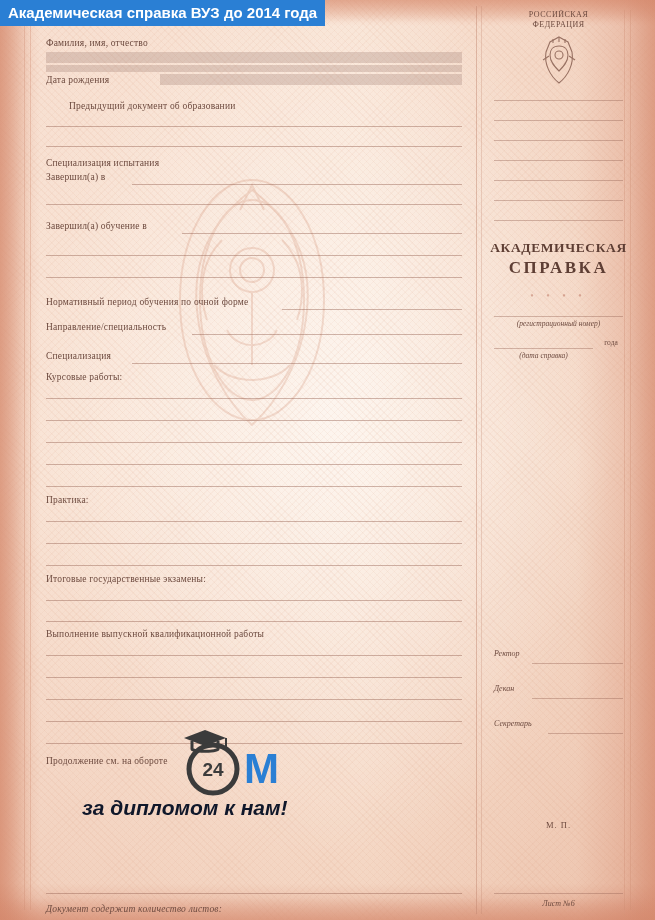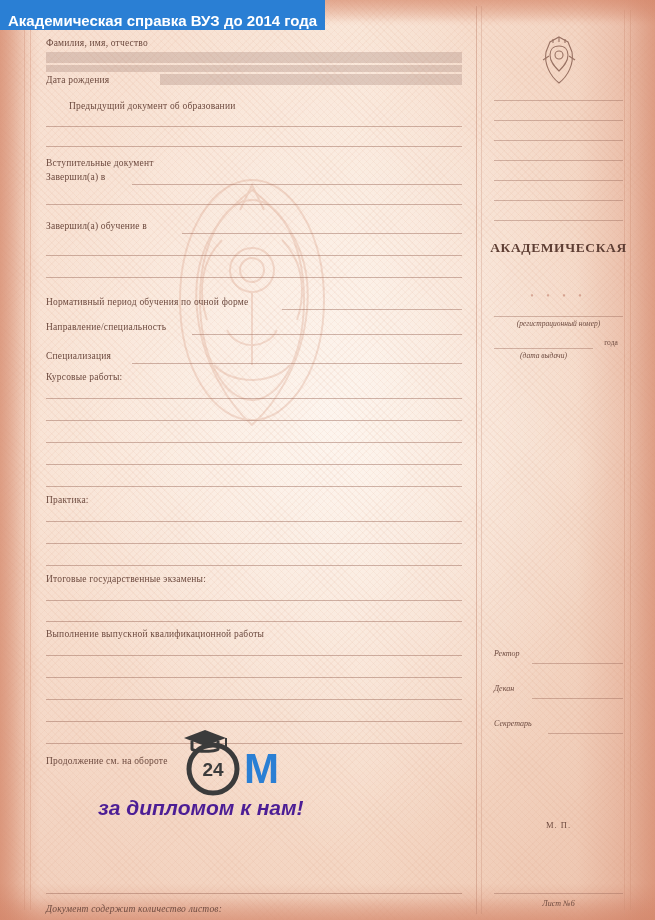--- a/index.html
+++ b/index.html
@@ -184,28 +184,28 @@
     left: 0; right: 0;
     font-size: 10px;
     color: rgba(190,120,100,0.55);
     letter-spacing: 5px;
   }
 
   
   .banner {
     position: absolute;
     left: 0; top: 0;
-    height: 14px;
+    height: 26px;
     background: #2a7fd4;
     color: #ffffff;
     font-family: "Liberation Sans", sans-serif;
     font-weight: bold;
     font-size: 15px;
     line-height: 26px;
-    padding: 8px 8px;
+    padding: 0 8px;
     white-space: nowrap;
     z-index: 30;
   }
 
   
   .logo-wrap {
     position: absolute;
     left: 78px; top: 730px;
     width: 230px; height: 110px;
     z-index: 20;
@@ -230,23 +230,22 @@
     left: 104px; top: -2px;
     width: 46px; height: 26px;
   }
   .logo-sub {
     position: absolute;
     left: 4px; top: 66px;
     font-family: "Liberation Sans", sans-serif;
     font-weight: bold;
     font-style: italic;
     font-size: 21px;
-    color: #4c1d95;
+    color: #0f172a;
     white-space: nowrap;
-    margin-left: 16px;
   }
 </style>
 </head>
 <body>
 
 <div id="page">
 
   <div class="paper"></div>
   <div class="guilloche"></div>
   <div class="edge-l"></div>
@@ -281,21 +280,21 @@
     <div class="shade-bar" style="left:14px; top:44px; width:416px;"></div>
     <div class="shade-bar" style="left:14px; top:57px; width:416px; height:7px;"></div>
 
     <div class="form-label" style="left:14px; top:67px;text-align:center;">Дата рождения</div>
     <div class="shade-bar" style="left:128px; top:66px; width:302px;"></div>
 
     <div class="form-label" style="left:14px; top:93px;margin-left:23px;">Предыдущий документ об образовании</div>
     <div class="rule" style="left:14px; top:118px; width:416px;"></div>
     <div class="rule" style="left:14px; top:138px; width:416px;"></div>
 
-    <div class="form-label" style="left:14px; top:150px;">Вступительные документ</div>
+    <div class="form-label" style="left:14px; top:150px;">Специализация испытания</div>
 
     <div class="form-label" style="left:14px; top:164px;">Завершил(а) в</div>
     <div class="rule" style="left:100px; top:176px; width:330px;"></div>
     <div class="rule" style="left:14px; top:196px; width:416px;"></div>
 
     <div class="form-label" style="left:14px; top:213px;">Завершил(а) обучение в</div>
     <div class="rule" style="left:150px; top:225px; width:280px;"></div>
     <div class="rule" style="left:14px; top:247px; width:416px;"></div>
     <div class="rule" style="left:14px; top:269px; width:416px;"></div>
 
@@ -335,48 +334,53 @@
 
     <div class="rule" style="left:14px; top:885px; width:416px;"></div>
     <div class="form-label" style="left:14px; top:896px; font-style:italic;">Документ содержит количество листов:</div>
   </div>
 
   <div class="center-fold"></div>
   <div class="center-fold2"></div>
 
   <div class="right-page">
 
+    <div class="rf-title">
+      <div>РОССИЙСКАЯ</div>
+      <div>ФЕДЕРАЦИЯ</div>
+    </div>
 
     <svg class="emblem" viewBox="0 0 44 52">
       <g fill="none" stroke="#7a5043" stroke-width="1.1">
         <path d="M22 3 L31 8 L35 18 C37 30 31 42 22 49 C13 42 7 30 9 18 L13 8 Z"></path>
         <path d="M22 12 C16 12 13 16 13 21 C13 28 18 33 22 37 C26 33 31 28 31 21 C31 16 28 12 22 12 Z"></path>
         <circle cx="22" cy="21" r="4"></circle>
         <path d="M16 9 L16 5 M22 8 L22 3 M28 9 L28 5"></path>
         <path d="M12 22 L6 26 M32 22 L38 26"></path>
       </g>
     </svg>
 
     <div class="r-rule" style="top:92px;"></div>
     <div class="r-rule" style="top:112px;"></div>
     <div class="r-rule" style="top:132px;"></div>
     <div class="r-rule" style="top:152px;"></div>
     <div class="r-rule" style="top:172px;"></div>
     <div class="r-rule" style="top:192px;"></div>
     <div class="r-rule" style="top:212px;"></div>
 
     <div class="ak-title" style="top:232px;">АКАДЕМИЧЕСКАЯ</div>
+    <div class="ak-title2" style="top:250px;">СПРАВКА</div>
 
     <div class="dot-row" style="top:282px;">• • • •</div>
 
     <div class="r-rule" style="top:308px;"></div>
     <div class="small-note" style="top:311px;">(регистрационный номер)</div>
 
     <div class="r-rule" style="top:340px; right:38px;"></div>
-    <div class="small-note" style="top:343px; left:0; right:30px;">(дата выдачи)</div>
+    <div class="small-note" style="top:343px; left:0; right:30px;">(дата справка)</div>
     <div class="small-note" style="top:330px; left:auto; right:6px; width:28px; font-style:normal;">года</div>
 
     <div class="sign-label" style="left:8px; top:641px;">Ректор</div>
     <div class="r-rule" style="top:655px; left:46px;"></div>
 
     <div class="sign-label" style="left:8px; top:676px;">Декан</div>
     <div class="r-rule" style="top:690px; left:46px;"></div>
 
     <div class="sign-label" style="left:8px; top:711px;">Секретарь</div>
     <div class="r-rule" style="top:725px; left:62px;"></div>

